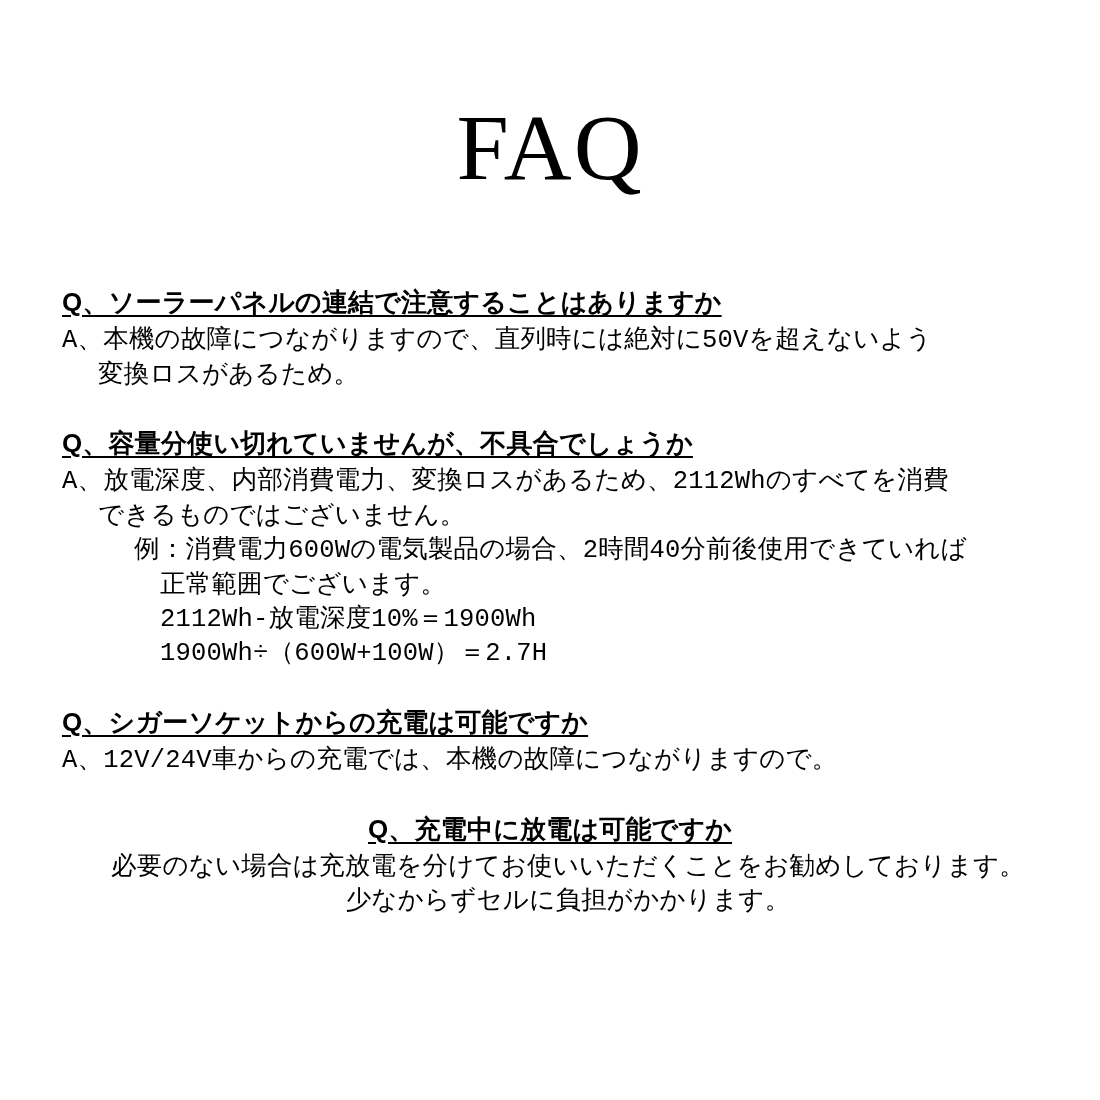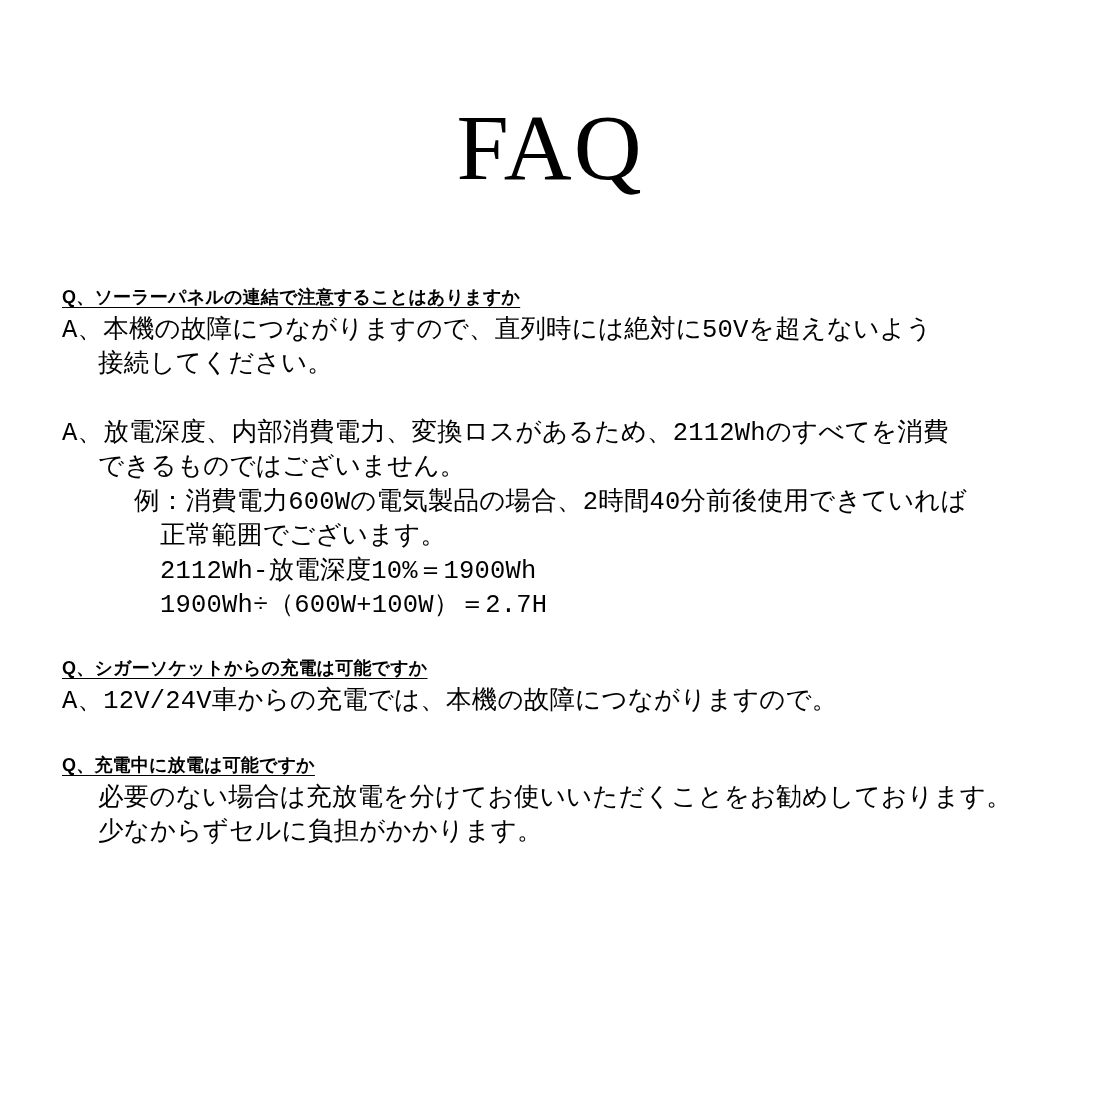--- a/index.html
+++ b/index.html
@@ -33,23 +33,24 @@
   }
   .faq-list {
     margin: 0;
     padding: 0;
   }
   .faq-item {
     margin-bottom: 34px;
   }
   .faq-item:last-child {
     margin-bottom: 1px;
+    text-align: center;
   }
   .question {
-    font-size: 18px;
+    font-size: 26px;
     font-weight: bold;
     line-height: 1.28;
     text-decoration: underline;
     text-underline-offset: 4px;
     margin: 0 0 5px 0;
     letter-spacing: 0.2px;
   }
   .answer {
     font-size: 25.5px;
     line-height: 1.35;
@@ -66,23 +67,24 @@
   .indent-3 { padding-left: 98px; }
 </style>
 </head>
 <body>
 
 <div class="page">
   <h1 class="title">FAQ</h1>
   <div class="faq-list">
       <div class="faq-item">
         <div class="question">Q、ソーラーパネルの連結で注意することはありますか</div>
-        <div class="answer"><span class="answer-line">A、本機の故障につながりますので、直列時には絶対に50Vを超えないよう</span><span class="answer-line indent-1">接続してください。</span></div>
+        <div class="answer"><span class="answer-line">A、本機の故障につながりますので、直列時には絶対に50Vを超えないよう</span><span class="answer-line indent-1">変換ロスがあるため。</span></div>
       </div>
       <div class="faq-item">
+        <div class="question">Q、容量分使い切れていませんが、不具合でしょうか</div>
         <div class="answer"><span class="answer-line">A、放電深度、内部消費電力、変換ロスがあるため、2112Whのすべてを消費</span><span class="answer-line indent-1">できるものではございません。</span><span class="answer-line indent-2">例：消費電力600Wの電気製品の場合、2時間40分前後使用できていれば</span><span class="answer-line indent-3">正常範囲でございます。</span><span class="answer-line indent-3">2112Wh-放電深度10%＝1900Wh</span><span class="answer-line indent-3">1900Wh÷（600W+100W）＝2.7H</span></div>
       </div>
       <div class="faq-item">
         <div class="question">Q、シガーソケットからの充電は可能ですか</div>
         <div class="answer"><span class="answer-line">A、12V/24V車からの充電では、本機の故障につながりますので。</span></div>
       </div>
       <div class="faq-item">
         <div class="question">Q、充電中に放電は可能ですか</div>
         <div class="answer"><span class="answer-line indent-1">必要のない場合は充放電を分けてお使いいただくことをお勧めしております。</span><span class="answer-line indent-1">少なからずセルに負担がかかります。</span></div>
       </div>

